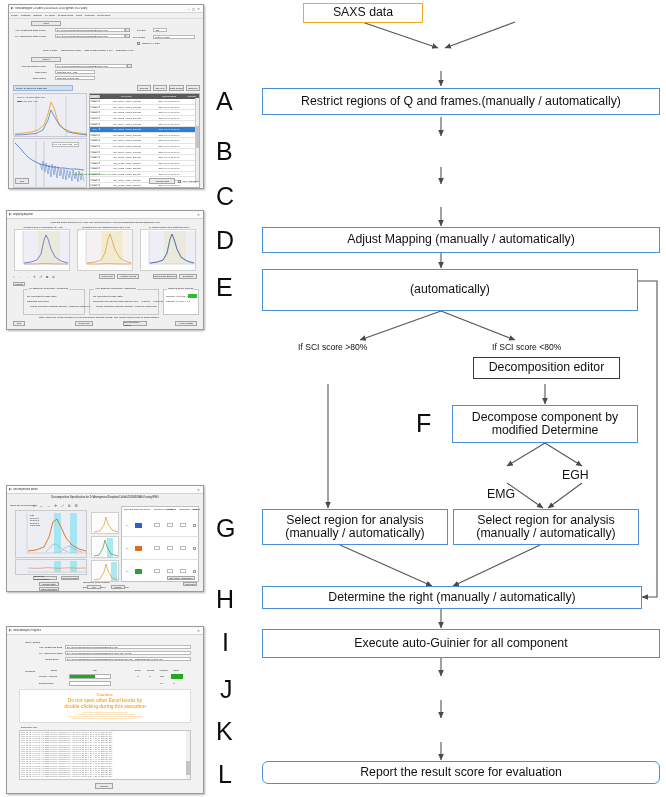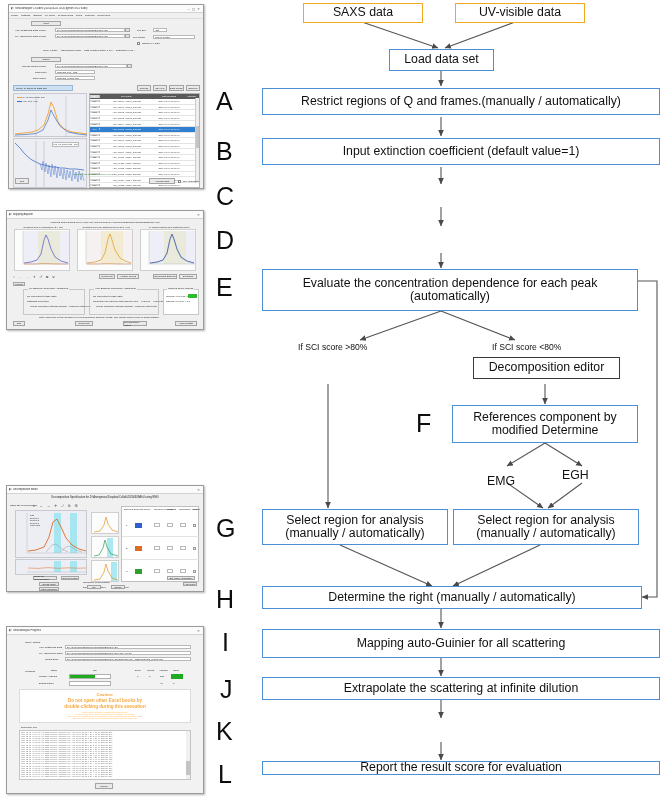--- a/index.html
+++ b/index.html
@@ -582,70 +582,66 @@
 
       <path d="M231,700 L231,718" marker-end="url(#ah)"></path>
 
       <path d="M231,742 L231,760" marker-end="url(#ah)"></path>
 
       <path d="M428,281 L447,281 L447,597 L432,597" marker-end="url(#ah)"></path>
     </g>
   </svg>
 
   <div class="fbox orange" style="left:93px;top:3px;width:120px;height:20px;">SAXS data</div>
-  <div class="fbox orange" style="left:245px;top:3px;width:130px;height:20px;">UV-visible data</div>
-
-  <div class="fbox" style="left:179px;top:49px;width:105px;height:22px;">Load data set</div>
+
 
   <div class="flabel" style="left:6px;top:89px;">A</div>
   <div class="fbox" style="left:52px;top:88px;width:398px;height:27px;">Restrict regions of Q and frames.(manually / automatically)</div>
 
   <div class="flabel" style="left:6px;top:139px;">B</div>
-  <div class="fbox" style="left:52px;top:138px;width:398px;height:27px;">Input extinction coefficient (default value=1)</div>
 
   <div class="flabel" style="left:6px;top:184px;">C</div>
 
   <div class="flabel" style="left:6px;top:228px;">D</div>
+  <div class="fbox" style="left:52px;top:227px;width:398px;height:26px;">Adjust Mapping (manually / automatically)</div>
 
   <div class="flabel" style="left:6px;top:275px;">E</div>
   <div class="fbox" style="left:52px;top:269px;width:376px;height:42px;flex-direction:column;">
-    <span>Evaluate the concentration dependence for each peak</span>
     <span>(automatically)</span>
   </div>
 
   <div class="plain" style="left:88px;top:342px;">If SCI score &gt;80%</div>
   <div class="plain" style="left:282px;top:342px;">If SCI score &lt;80%</div>
 
   <div class="fbox grayb" style="left:263px;top:357px;width:147px;height:22px;">Decomposition editor</div>
 
   <div class="flabel" style="left:206px;top:411px;">F</div>
   <div class="fbox" style="left:242px;top:405px;width:186px;height:38px;flex-direction:column;">
-    <span>References component by</span>
+    <span>Decompose component by</span>
     <span>modified Determine</span>
   </div>
 
-  <div class="plainbig" style="left:277px;top:474px;">EMG</div>
+  <div class="plainbig" style="left:277px;top:487px;">EMG</div>
   <div class="plainbig" style="left:352px;top:468px;">EGH</div>
 
   <div class="flabel" style="left:6px;top:516px;">G</div>
   <div class="fbox" style="left:52px;top:509px;width:186px;height:36px;flex-direction:column;">
     <span>Select region for analysis</span>
     <span>(manually / automatically)</span>
   </div>
   <div class="fbox" style="left:243px;top:509px;width:186px;height:36px;flex-direction:column;">
     <span>Select region for analysis</span>
     <span>(manually / automatically)</span>
   </div>
 
   <div class="flabel" style="left:6px;top:587px;">H</div>
   <div class="fbox" style="left:52px;top:586px;width:380px;height:23px;">Determine the right (manually / automatically)</div>
 
   <div class="flabel" style="left:12px;top:630px;">I</div>
-  <div class="fbox" style="left:52px;top:629px;width:398px;height:29px;">Mapping auto-Guinier for all scattering</div>
+  <div class="fbox" style="left:52px;top:629px;width:398px;height:29px;">Execute auto-Guinier for all component</div>
 
   <div class="flabel" style="left:10px;top:677px;">J</div>
-  <div class="fbox" style="left:52px;top:677px;width:398px;height:23px;">Extrapolate the scattering at infinite dilution</div>
 
   <div class="flabel" style="left:6px;top:719px;">K</div>
 
   <div class="flabel" style="left:8px;top:762px;">L</div>
-  <div class="fbox" style="left:52px;top:761px;width:398px;height:14px;">Report the result score for evaluation</div>
+  <div class="fbox" style="left:52px;top:761px;width:398px;height:23px;border-radius:6px;">Report the result score for evaluation</div>
 </div>
 
 </body></html>

